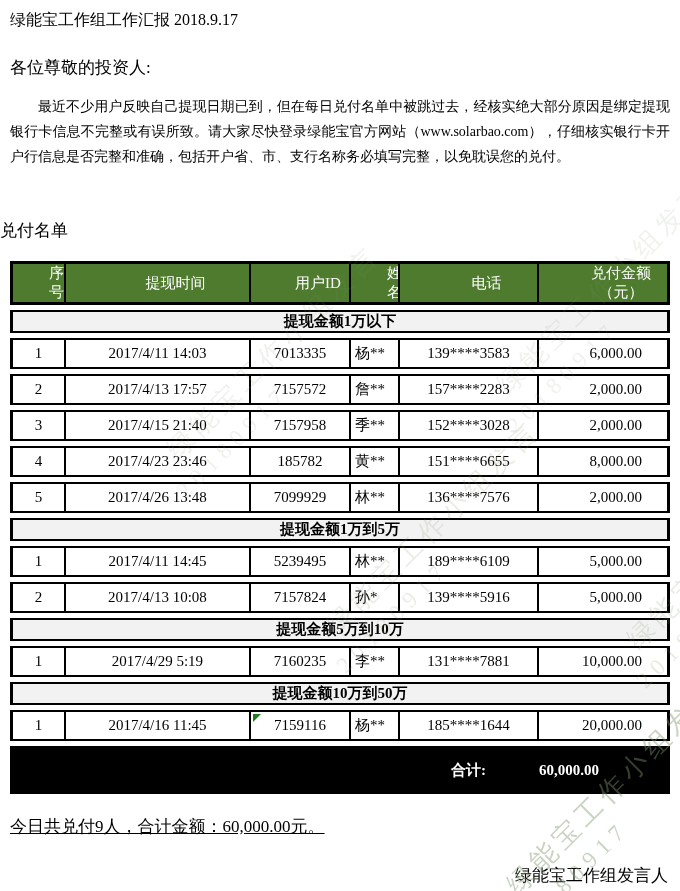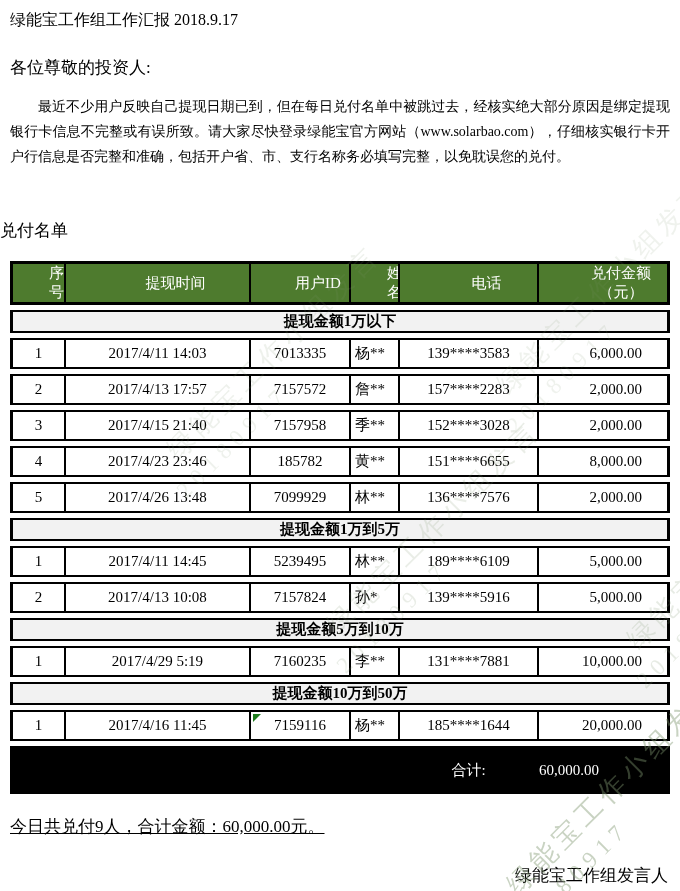--- a/index.html
+++ b/index.html
@@ -46,21 +46,21 @@
     font-weight:normal;height:34px;border-top:3px solid var(--border);border-bottom:3px solid var(--border);padding-left:36px;
   }
   .pay-table tbody td{background:#ffffff;height:27px;}
   .pay-table .section-row td{
     background:var(--section-bg);height:15px;font-weight:bold;font-size:15px;
   }
   .pay-table td.col-amount{text-align:right;padding-right:25px;}
   .pay-table td.col-name{text-align:left;padding-left:4px;}
   .pay-table .total-row td{
     background:var(--total-bg);color:var(--total-text);height:44px;
-    border-color:var(--total-bg);font-weight:400;
+    border-color:var(--total-bg);font-weight:700;
   }
   .pay-table .total-row td.total-value{text-align:left;padding-right:13px;}
   .flagged{position:relative;}
   .flagged::after{
     content:"";position:absolute;left:2px;top:2px;width:8px;height:8px;
     background:var(--flag-green);clip-path:polygon(0 0,100% 0,0 100%);
   }
   .summary{margin:16px 10px 0;font-size:17px;text-decoration:underline;}
   .sig-block{margin:26px 12px 0;text-align:right;font-size:17px;line-height:24px;}
   .watermark-layer{position:absolute;inset:0;z-index:10;pointer-events:none;overflow:hidden;}

